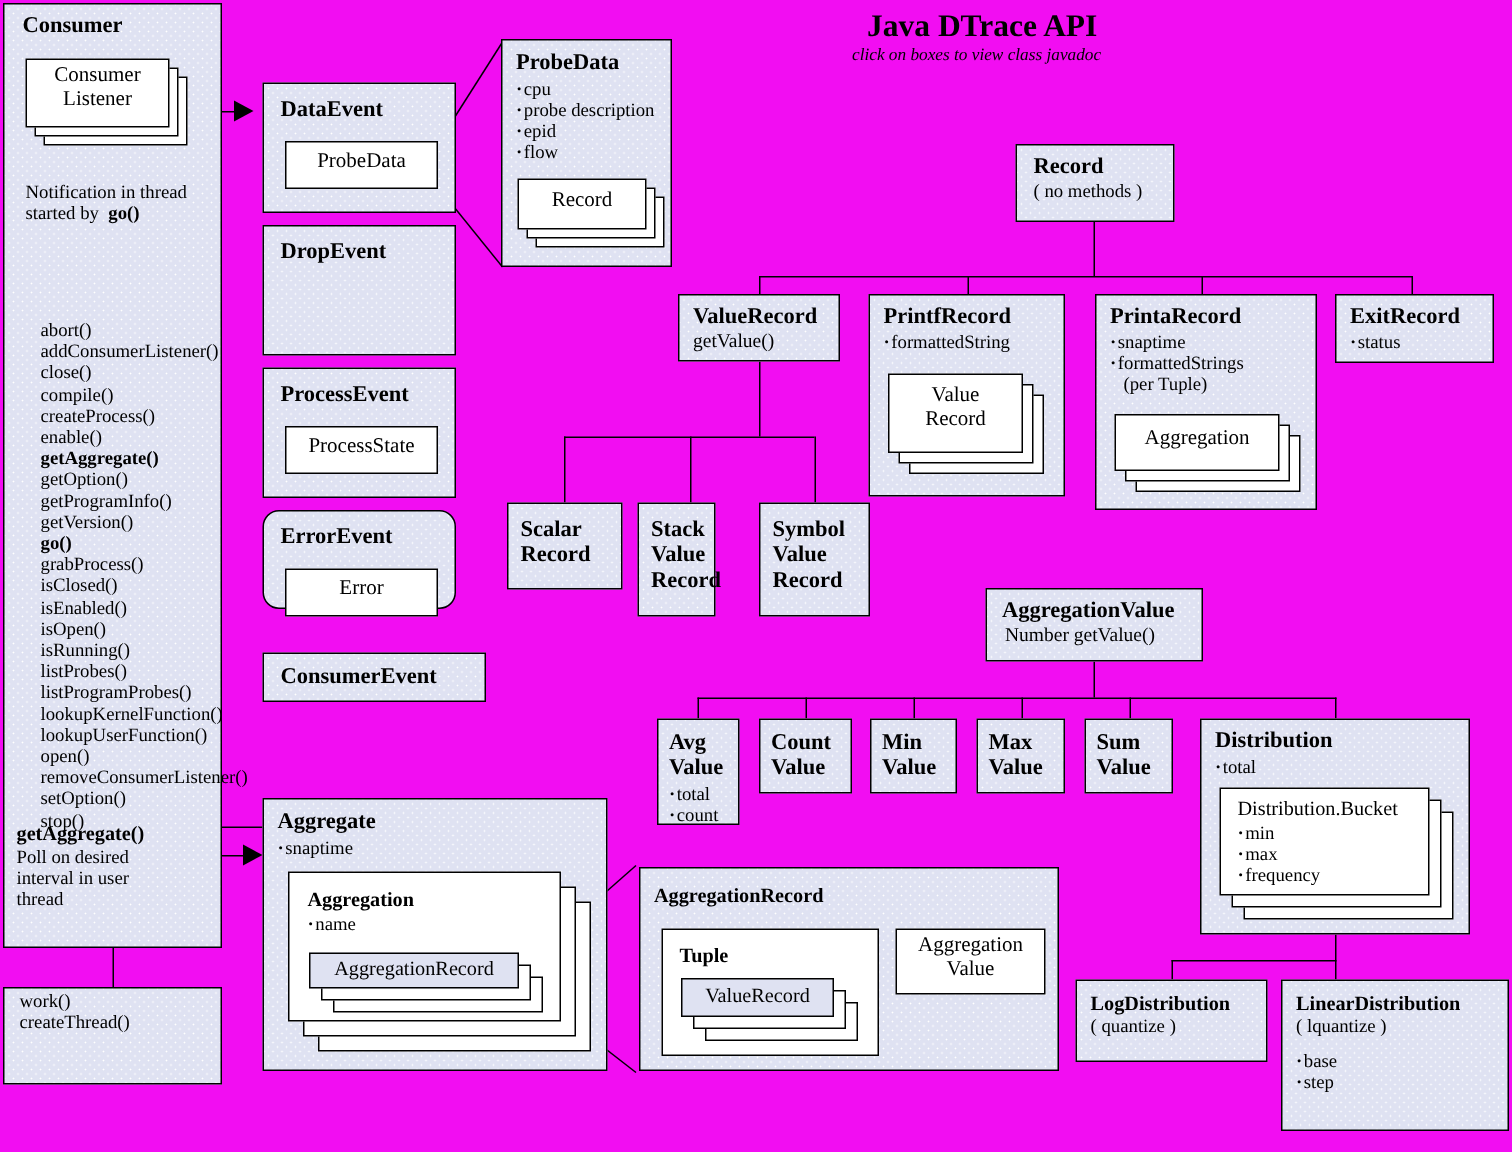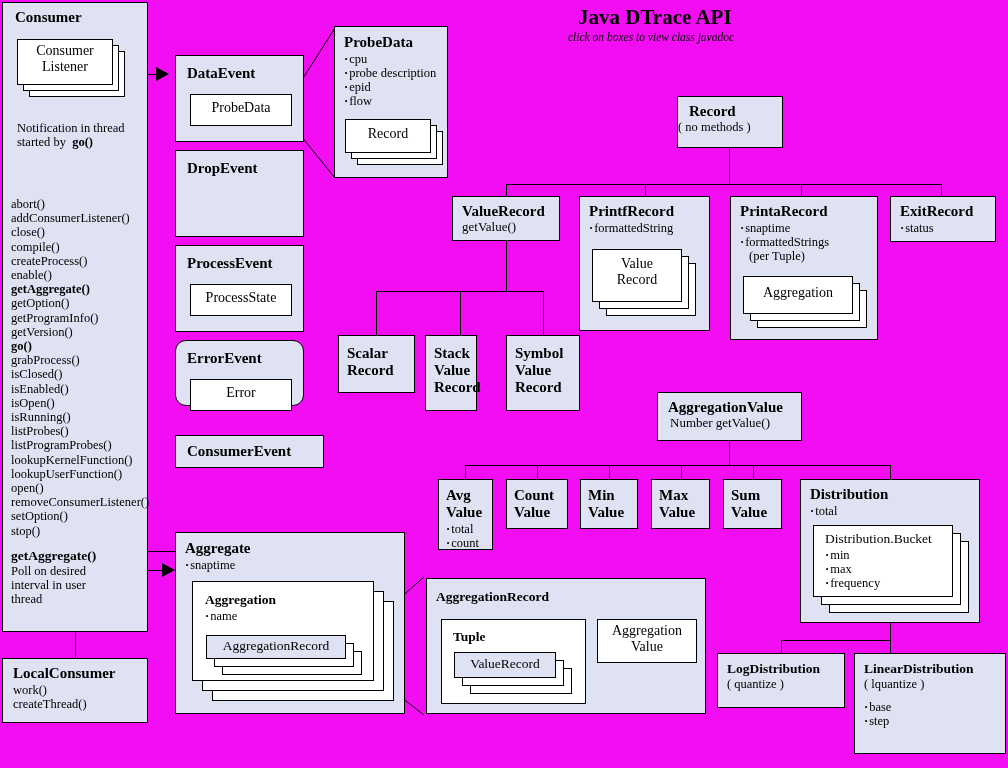--- a/index.html
+++ b/index.html
@@ -53,21 +53,21 @@
   
   ul.attrs{margin:1px 0 0 0;padding:0;list-style:none;}
   ul.attrs li{
     font-size:12.5px;line-height:14px;white-space:nowrap;
   }
   ul.attrs li:before{content:"\00B7";margin-right:1px;font-weight:bold;}
   ul.attrs li.noBullet:before{content:"";margin-right:0;}
   ul.attrs li.indent{padding-left:9px;}
 
   
-  ul.methods{margin:0;padding:0;list-style:none;}
+  ul.methods{margin:16px;padding:0;list-style:none;}
   ul.methods li{font-size:12.5px;line-height:14.2px;white-space:nowrap;}
   ul.methods li.b{font-weight:bold;}
 
   
   .ln{position:absolute;background:#000;}
   .lnh{height:1px;}
   .lnv{width:1px;}
 
   
   #diag{position:absolute;left:0;top:0;width:1008px;height:768px;pointer-events:none;}
@@ -199,21 +199,20 @@
 
     <div style="position:absolute;left:8px;top:544px;">
       <div class="title sm">getAggregate()</div>
       <div class="sub">Poll on desired</div>
       <div class="sub">interval in user</div>
       <div class="sub">thread</div>
     </div>
   </div>
 
   <div class="box" style="left:2px;top:658px;width:146px;height:65px;">
-    <div class="title" style="padding:6px 0 0 10px;">LocalConsumer</div>
     <ul class="methods" id="localConsumerMethods" style="margin-left:10px;margin-top:1px;">
         <li>work()</li>
         <li>createThread()</li>
       </ul>
   </div>
 
   <div class="box" style="left:175px;top:55px;width:129px;height:87px;">
     <div class="title" style="padding:9px 0 0 11px;">DataEvent</div>
     <div class="box white" style="left:14px;top:38px;width:102px;height:32px;">
       <div class="plain ctr" style="padding-top:5px;">ProbeData</div>
@@ -254,21 +253,21 @@
       <div class="card" style="left:12px;top:12px;width:86px;height:34px;"></div>
       <div class="card" style="left:6px;top:6px;width:86px;height:34px;"></div>
       <div class="card" style="left:0px;top:0px;width:86px;height:34px;">
         <div class="plain ctr" style="padding-top:6px;">Record</div>
       </div>
     </div>
   </div>
 
   <div class="box" style="left:677px;top:96px;width:106px;height:52px;">
     <div class="title" style="padding:6px 0 0 11px;">Record</div>
-    <div class="sub" style="font-family:Liberation Serif, serif;">( no methods )</div>
+    <div class="sub" style="padding-left:11px;font-family:Liberation Serif, serif;">( no methods )</div>
   </div>
 
   <div class="box" style="left:452px;top:196px;width:108px;height:45px;">
     <div class="title" style="padding:6px 0 0 9px;">ValueRecord</div>
     <div class="sub" style="padding-left:9px;font-size:13px;">getValue()</div>
   </div>
 
   <div class="box" style="left:579px;top:196px;width:131px;height:135px;">
     <div class="title" style="padding:6px 0 0 9px;">PrintfRecord</div>
     <ul class="attrs" id="printfAttrs" style="margin-left:9px;">

